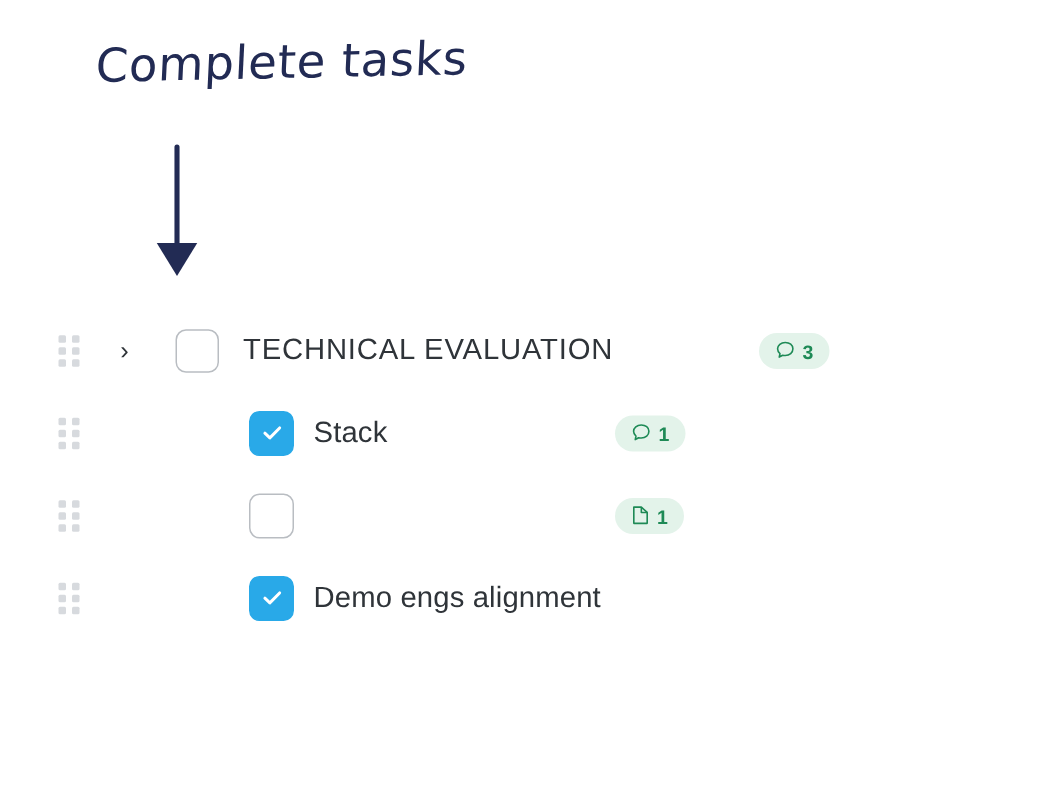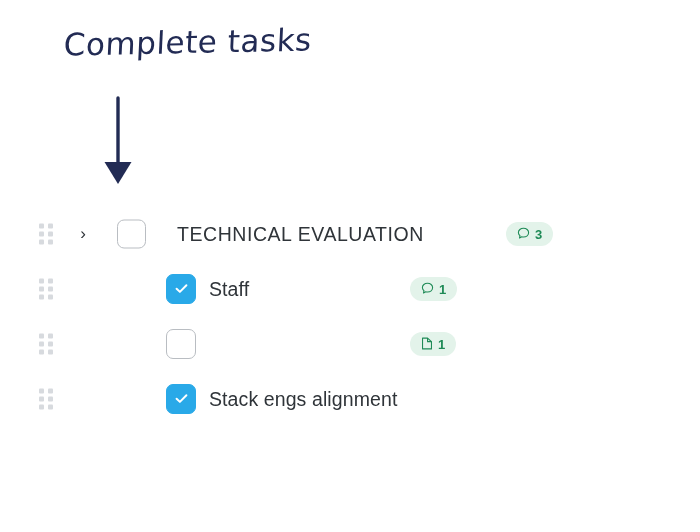--- a/index.html
+++ b/index.html
@@ -124,21 +124,21 @@
 
   
   .task-label {
     position: absolute;
     top: 50%;
     transform: translateY(-50%);
     color: #2f3439;
     white-space: nowrap;
   }
   .task-label.parent {
-    left: 177px;
+    left: 162px;
     font-size: 19.5px;
     letter-spacing: 0.55px;
   }
   .task-label.child {
     left: 209px;
     font-size: 19.5px;
     letter-spacing: 0.1px;
   }
 
   
@@ -204,21 +204,21 @@
         <i></i>
         <i></i>
         <i></i>
         <i></i>
       </div>
       <div class="checkbox child checked" role="checkbox" aria-checked="true">
         <svg width="17" height="17" viewBox="0 0 18 18" aria-hidden="true">
           <path d="M3.8 9.3 L7.3 12.6 L14.2 5.6" fill="none" stroke="#ffffff" stroke-width="2.1" stroke-linecap="round" stroke-linejoin="round"></path>
         </svg>
       </div>
-      <div class="task-label child">Staff</div>
+      <div class="task-label child">Stack</div>
       <div class="badge pos-child">
         <span>
           <svg width="13" height="13" viewBox="0 0 14 14" aria-hidden="true">
             <path d="M7 1.4C3.9 1.4 1.5 3.4 1.5 6c0 1.35.65 2.55 1.7 3.4l-.5 2.5 2.45-1.35c.57.16 1.2.25 1.85.25 3.1 0 5.5-2 5.5-4.8S10.1 1.4 7 1.4z" fill="none" stroke="#1e8a56" stroke-width="1.15" stroke-linejoin="round"></path>
           </svg>
         </span>
         <span class="badge-count">1</span>
       </div>
     </div>
     <div class="task-row">
@@ -248,15 +248,15 @@
         <i></i>
         <i></i>
         <i></i>
         <i></i>
       </div>
       <div class="checkbox child checked" role="checkbox" aria-checked="true">
         <svg width="17" height="17" viewBox="0 0 18 18" aria-hidden="true">
           <path d="M3.8 9.3 L7.3 12.6 L14.2 5.6" fill="none" stroke="#ffffff" stroke-width="2.1" stroke-linecap="round" stroke-linejoin="round"></path>
         </svg>
       </div>
-      <div class="task-label child">Stack engs alignment</div>
+      <div class="task-label child">Demo engs alignment</div>
     </div>
   </div>
 
 </body></html>

